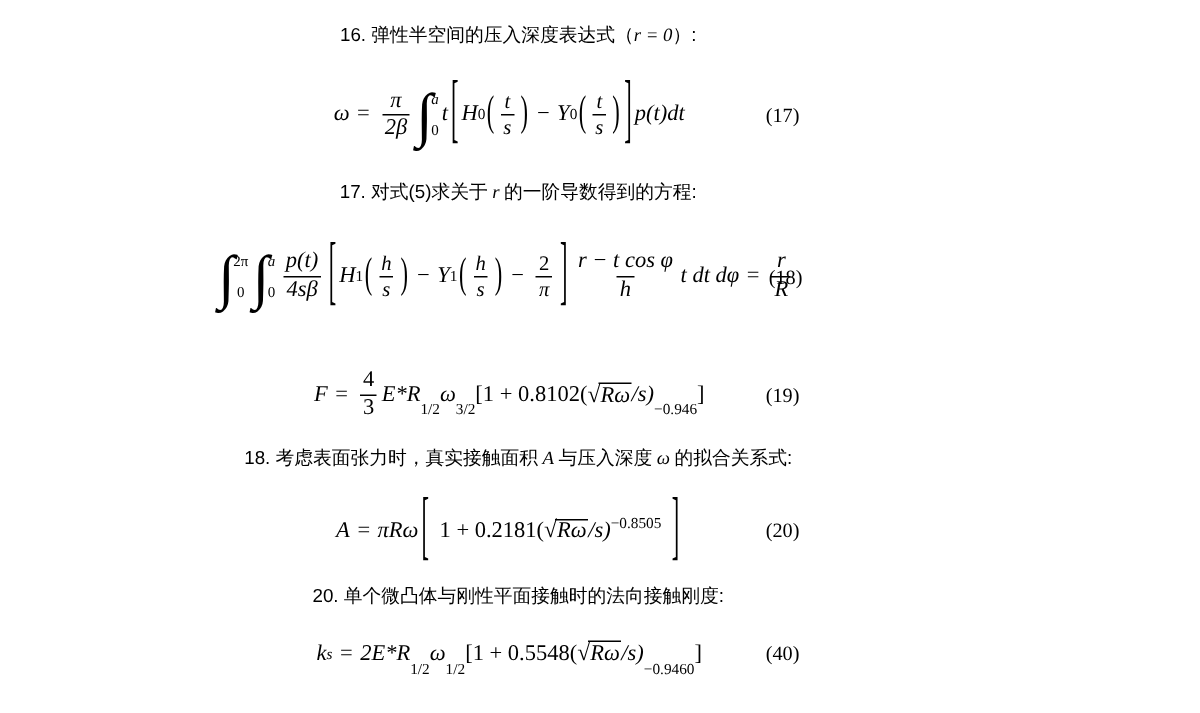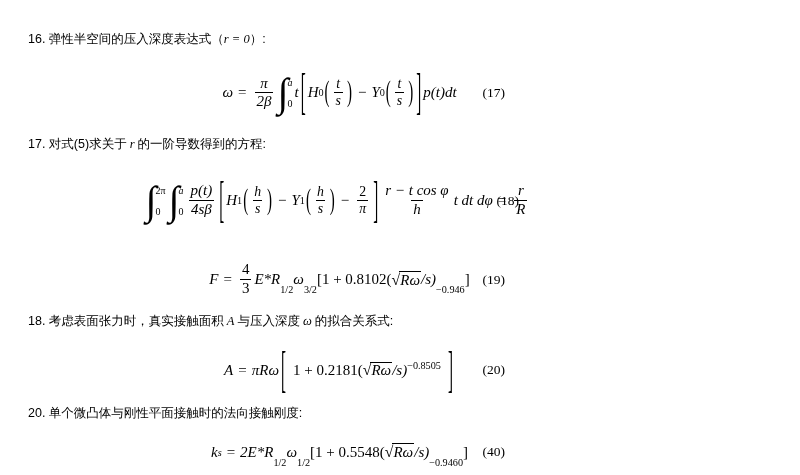--- a/index.html
+++ b/index.html
@@ -11,22 +11,23 @@
     width: 800px;
     height: 475px;
     font-family: "Liberation Serif", serif;
     color: #000000;
     overflow: hidden;
   }
   .page {
     position: relative;
     width: 679px;
     height: 475px;
-    padding: 16px;
+    padding: 0;
     box-sizing: border-box;
+    text-align: center;
   }
   .item {
     margin: 0;
   }
   .item-text {
     font-family: "Liberation Sans", sans-serif;
     font-size: 12.5px;
     line-height: 1.5;
     padding-left: 12px;
     white-space: nowrap;
@@ -45,21 +46,21 @@
     font-family: "Liberation Serif", serif;
     font-size: 15px;
     display: inline-flex;
     align-items: center;
     justify-content: center;
   }
   .eqnum {
     font-family: "Liberation Serif", serif;
     font-size: 13.5px;
     position: absolute;
-    right: 158px;
+    right: 146px;
   }
   .eqnum.wide { right: 144px; }
 
   
   .it { font-style: italic; }
   .up { font-style: normal; }
   .frac {
     display: inline-flex;
     flex-direction: column;
     align-items: center;

